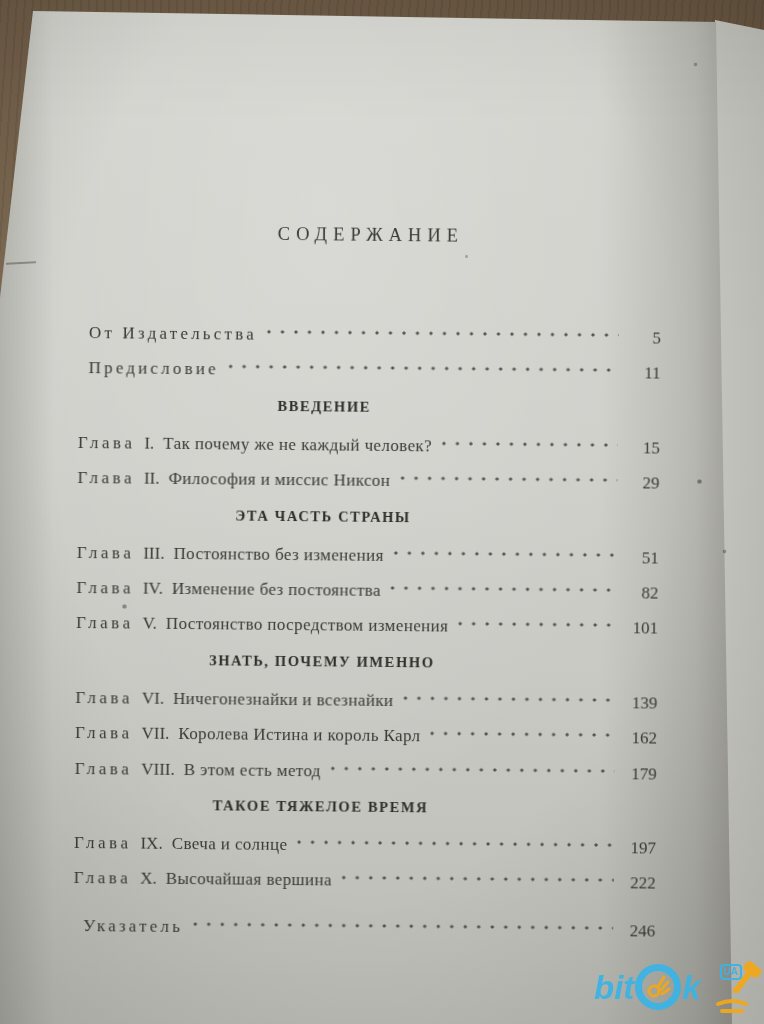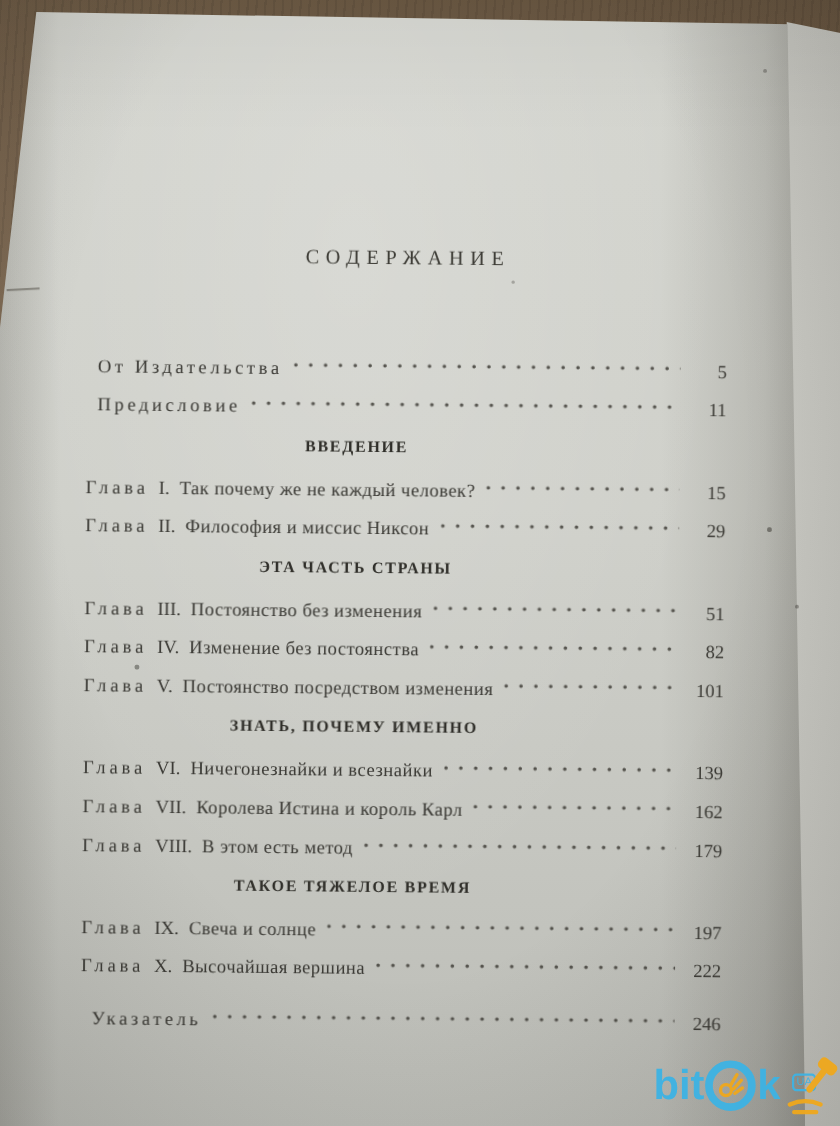--- a/index.html
+++ b/index.html
@@ -87,24 +87,24 @@
 
   .vignette{position:absolute;inset:0;pointer-events:none;
     background:
       radial-gradient(ellipse at 48% 40%, rgba(0,0,0,0) 55%, rgba(28,26,22,.14) 100%),
       linear-gradient(to bottom, rgba(0,0,0,.04), rgba(0,0,0,0) 12%);}
 
   
   .watermark{position:absolute;left:594px;top:952px;width:170px;height:70px;
     display:flex;align-items:center;opacity:.95;z-index:5;
     font-family:"Liberation Sans","DejaVu Sans",sans-serif;}
-  .wm-text{font-weight:bold;font-size:38px;color:#3db3e4;line-height:1;}
+  .wm-text{font-weight:bold;font-size:33px;color:#3db3e4;line-height:1;font-style:italic;}
   .wm-o{width:32px;height:32px;border:7px solid #3db3e4;border-radius:50%;
     margin:0 1px;position:relative;flex:none;display:flex;align-items:center;justify-content:center;}
-  .wm-ua{position:absolute;right:22px;top:24px;font-size:10px;font-weight:normal;color:#3db3e4;
+  .wm-ua{position:absolute;right:22px;top:12px;font-size:10px;font-weight:bold;color:#3db3e4;
     border:2px solid #3db3e4;border-radius:4px;padding:0 2px;line-height:12px;background:rgba(255,255,255,.0);}
   .wm-gavel{position:absolute;right:-6px;top:2px;}
 </style>
 </head>
 <body>
 
 <div class="scene">
 
   <div class="fore-edge">
     <div class="edge-number">265</div>

